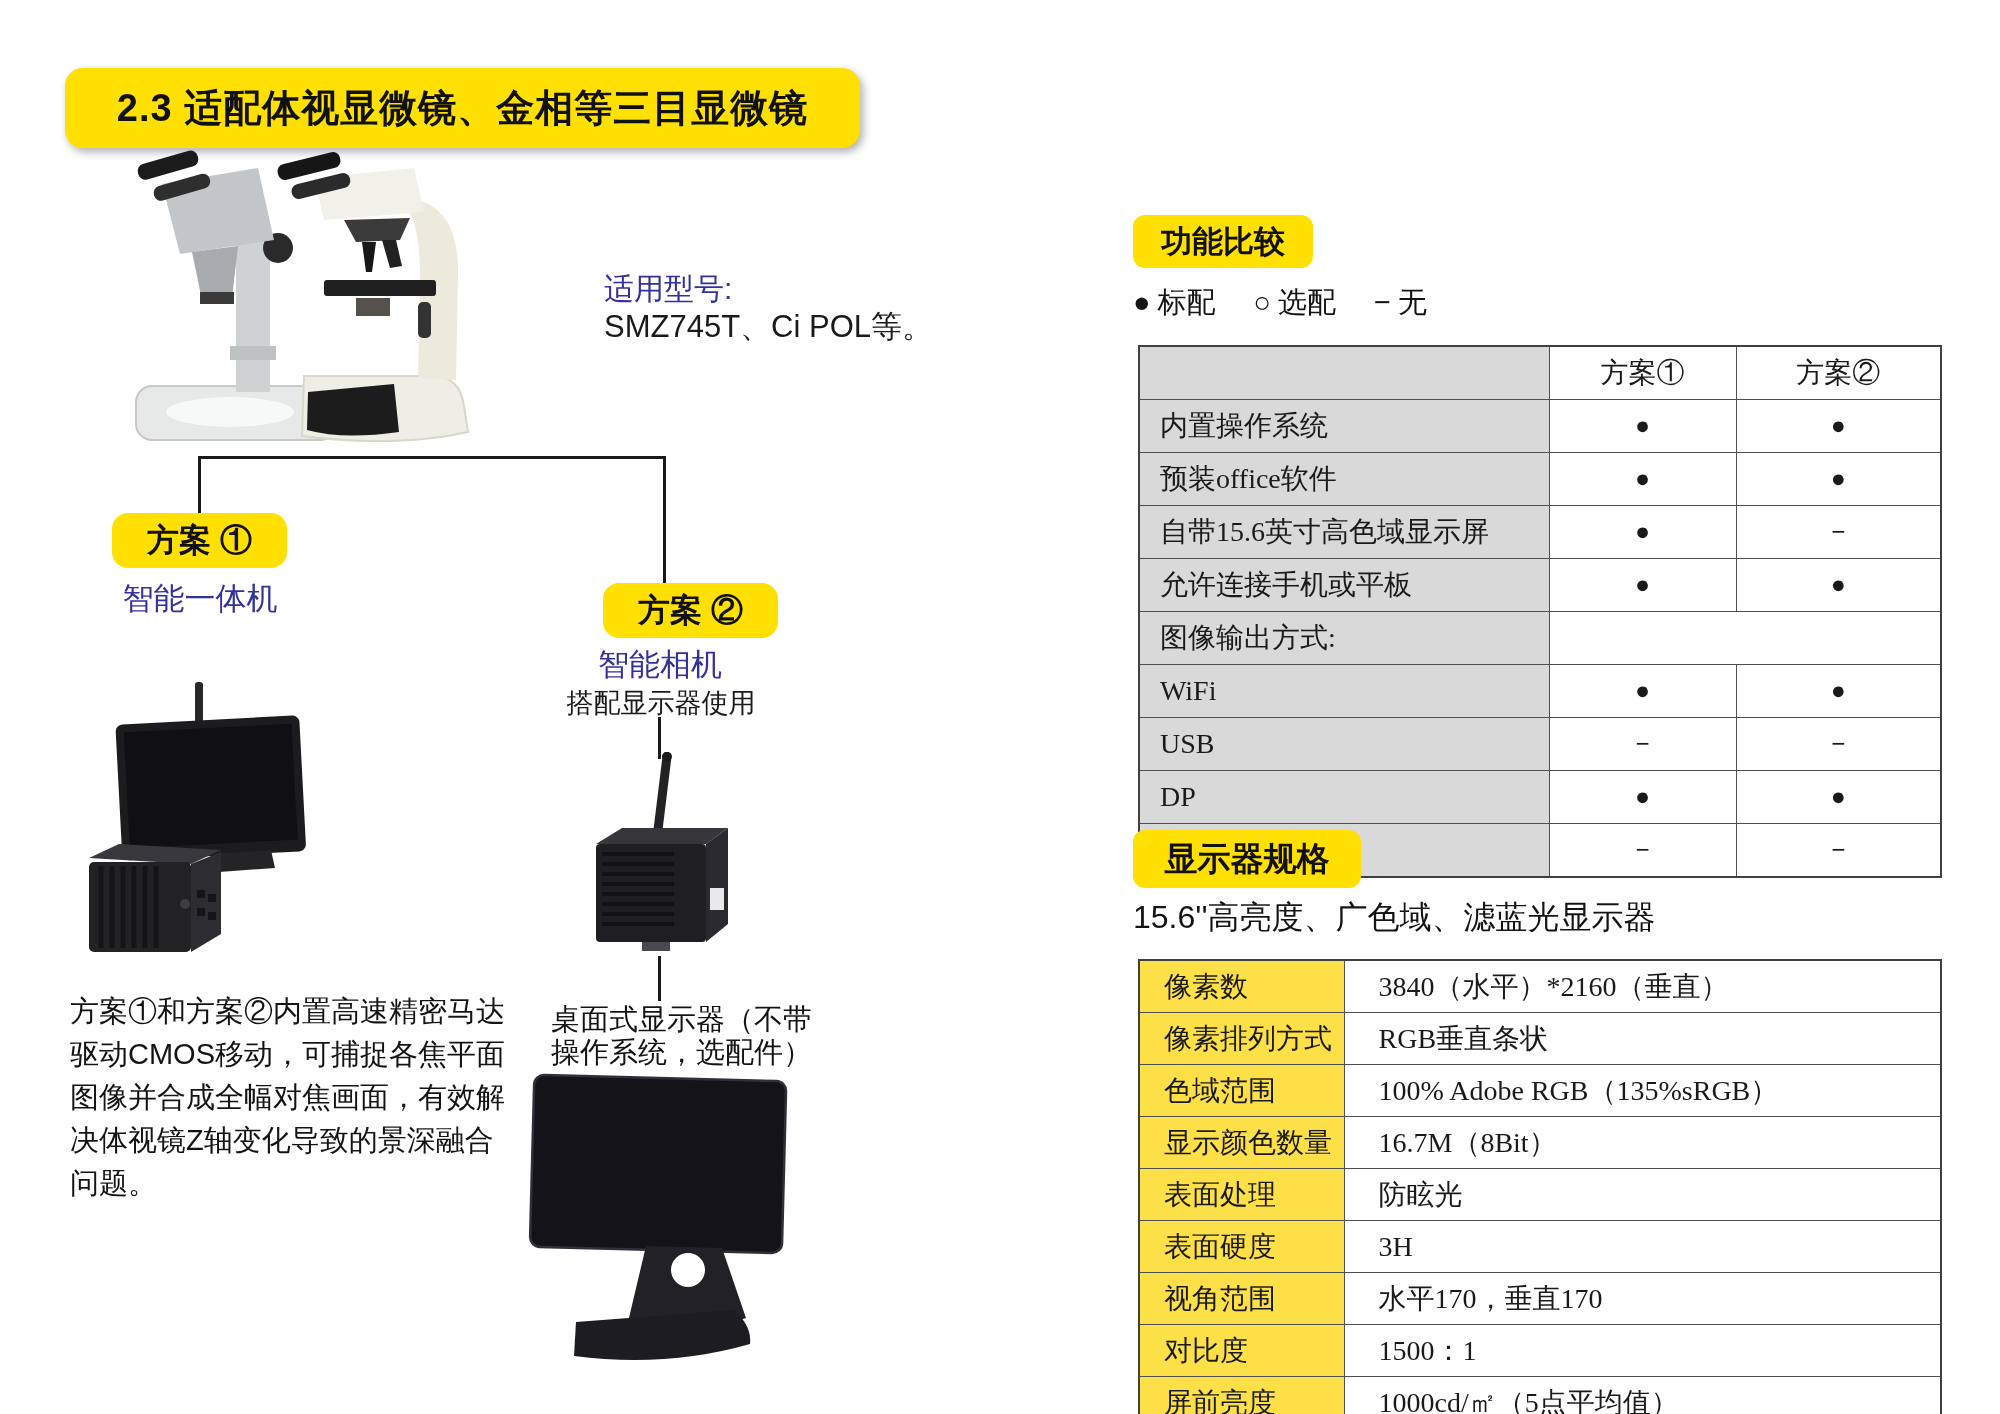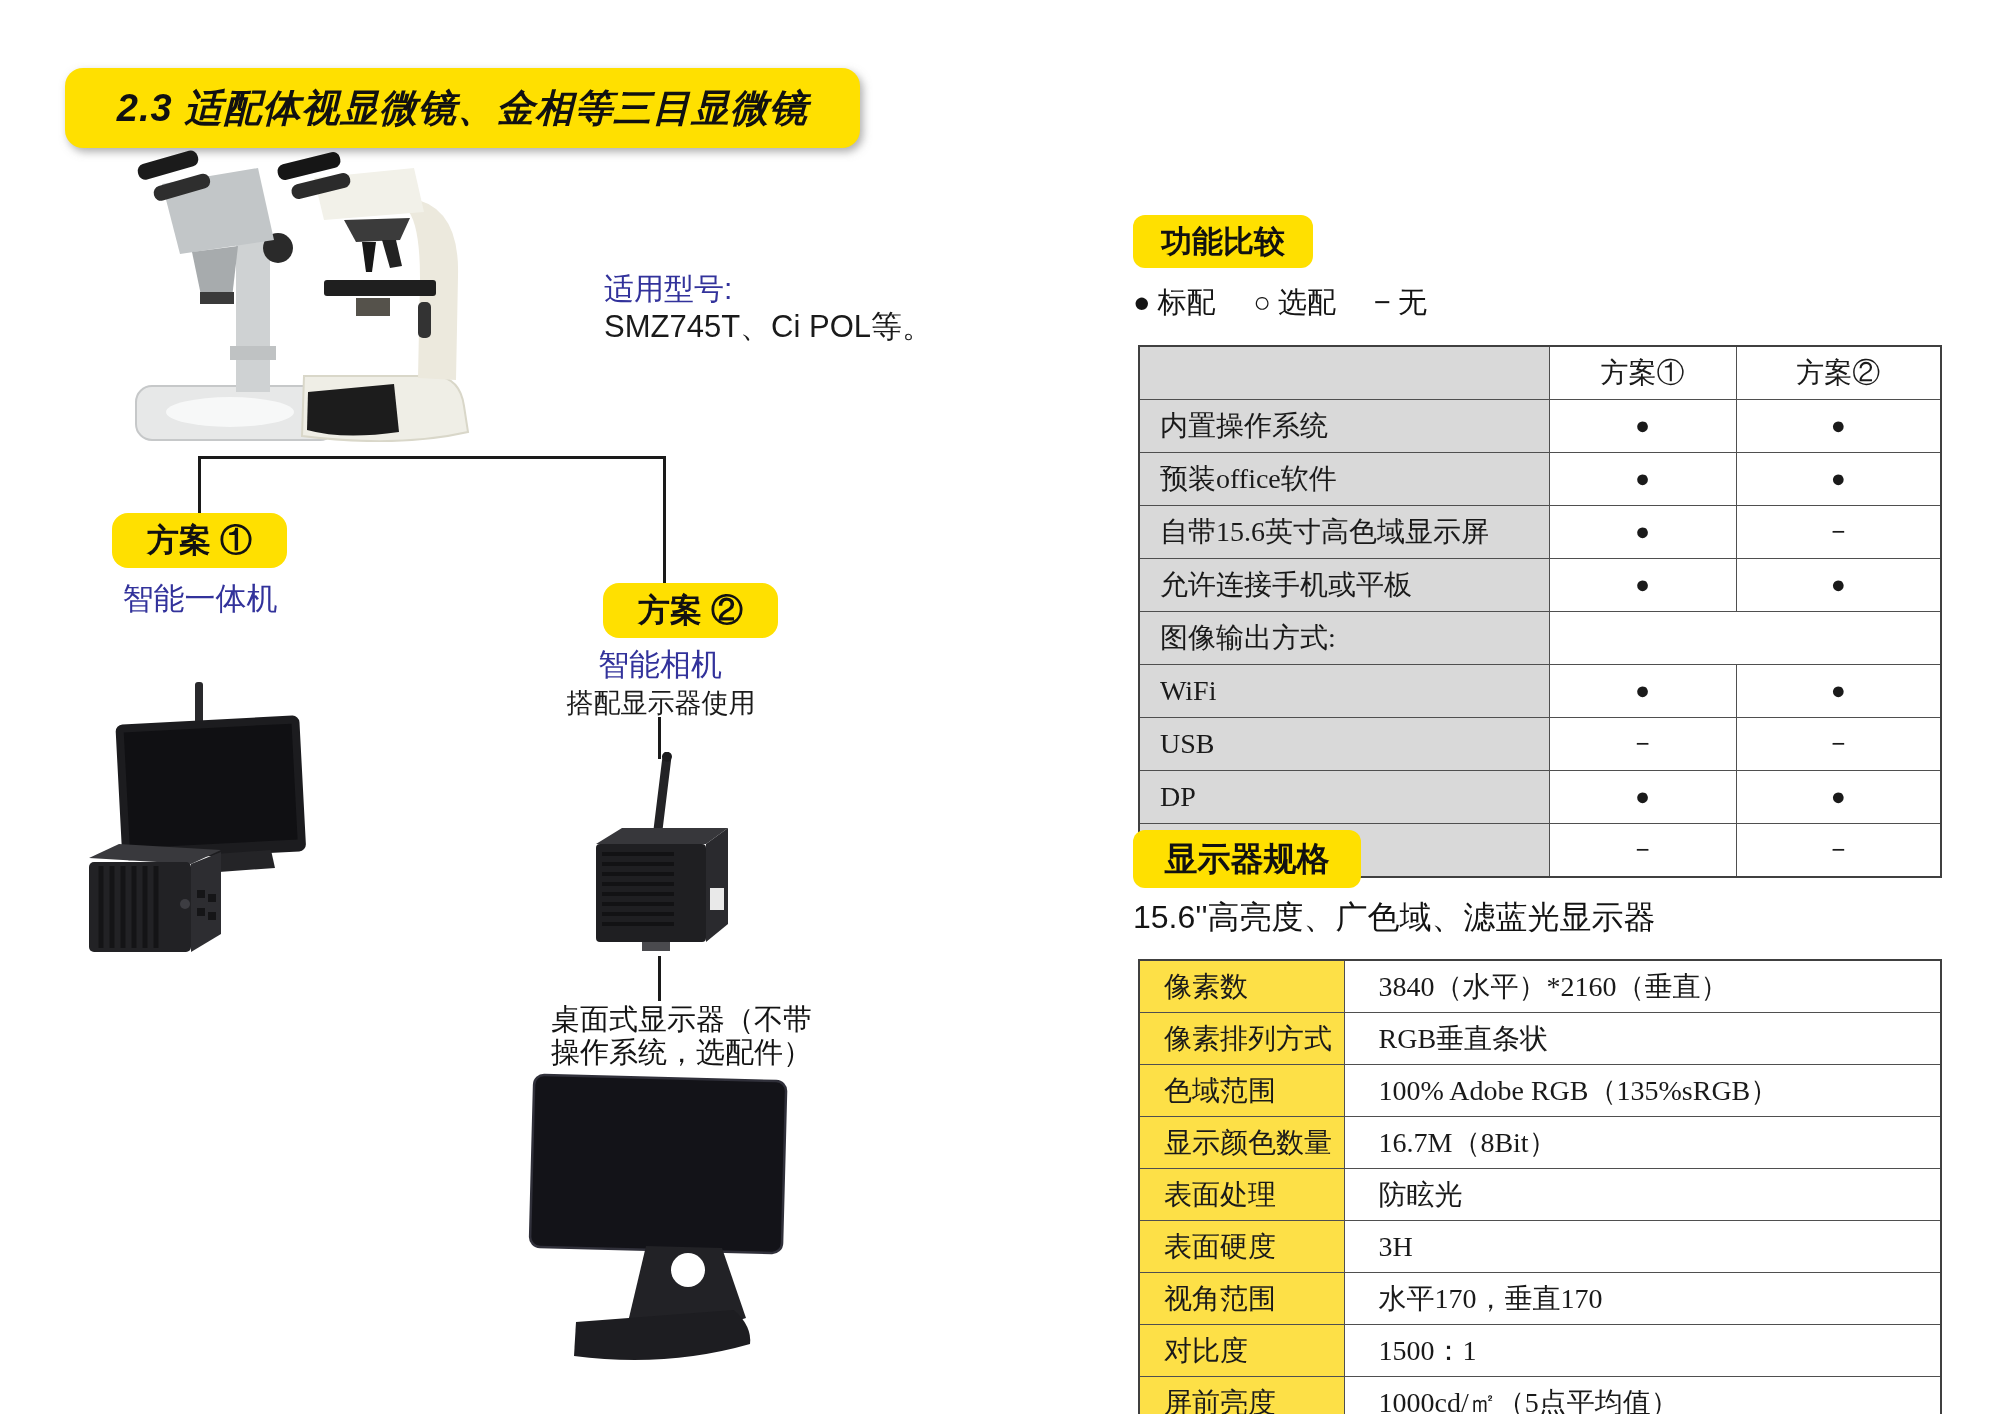--- a/index.html
+++ b/index.html
@@ -3,21 +3,21 @@
 <meta charset="utf-8">
 <style>
   html,body{margin:0;padding:0;background:#ffffff;}
   .page{position:relative;width:2000px;height:1414px;background:#fff;overflow:hidden;
         font-family:"Liberation Sans",sans-serif;color:#1a1a1a;}
   .abs{position:absolute;}
   .yellow{background:#FFE000;}
   .banner{left:65px;top:68px;width:795px;height:80px;border-radius:18px;
           display:flex;align-items:center;justify-content:center;
           font-size:38px;font-weight:700;letter-spacing:1px;color:#111;
-          box-shadow:3px 4px 8px rgba(110,110,110,.55);font-style:italic;}
+          box-shadow:3px 4px 8px rgba(110,110,110,.55);}
   .pill{display:flex;align-items:center;justify-content:center;font-weight:700;color:#111;}
   .b-plan{width:175px;height:55px;font-size:32px;border-radius:16px;}
   .b-cmp{left:1133px;top:215px;width:180px;height:53px;font-size:31px;border-radius:12px;}
   .b-spec{left:1133px;top:830px;width:228px;height:58px;font-size:33px;border-radius:12px;}
   .blue{color:#32329B;}
   .line{background:#1a1a1a;}
   .models{left:604px;top:270px;font-size:30px;line-height:38px;}
   .models .val{font-size:31px;color:#1a1a1a;}
   .plan-name{font-size:31px;text-align:center;font-weight:400;}
   .plan-note{font-size:27px;text-align:center;color:#1a1a1a;}
@@ -101,20 +101,27 @@
       <path d="M26,184 v82 M37,184 v82 M48,184 v82 M59,184 v82 M70,184 v82 M81,184 v82" stroke="#141416" stroke-width="5"></path>
       <polygon points="116,182 146,170 146,252 116,270" fill="#2d2d31"></polygon>
       <rect x="122" y="208" width="8" height="8" fill="#151517"></rect>
       <rect x="133" y="212" width="8" height="8" fill="#151517"></rect>
       <rect x="122" y="226" width="8" height="8" fill="#151517"></rect>
       <rect x="133" y="230" width="8" height="8" fill="#151517"></rect>
       <circle cx="110" cy="222" r="5" fill="#3d3d42"></circle>
     </g>
   </svg>
 
+  <div class="abs desc">
+    <div>方案①和方案②内置高速精密马达</div>
+    <div>驱动CMOS移动，可捕捉各焦平面</div>
+    <div>图像并合成全幅对焦画面，有效解</div>
+    <div>决体视镜Z轴变化导致的景深融合</div>
+    <div>问题。</div>
+  </div>
 
   <div class="abs yellow pill b-plan" style="left:603px;top:583px;">
     <span>方案 ②</span>
   </div>
   <div class="abs plan-name blue" style="left:550px;top:644px;width:220px;">智能相机</div>
   <div class="abs plan-note" style="left:545px;top:685px;width:232px;">搭配显示器使用</div>
 
   <div class="abs line" style="left:658px;top:717px;width:3px;height:42px;"></div>
 
   <svg class="abs" style="left:586px;top:752px;" width="152" height="202" viewBox="0 0 152 202">

